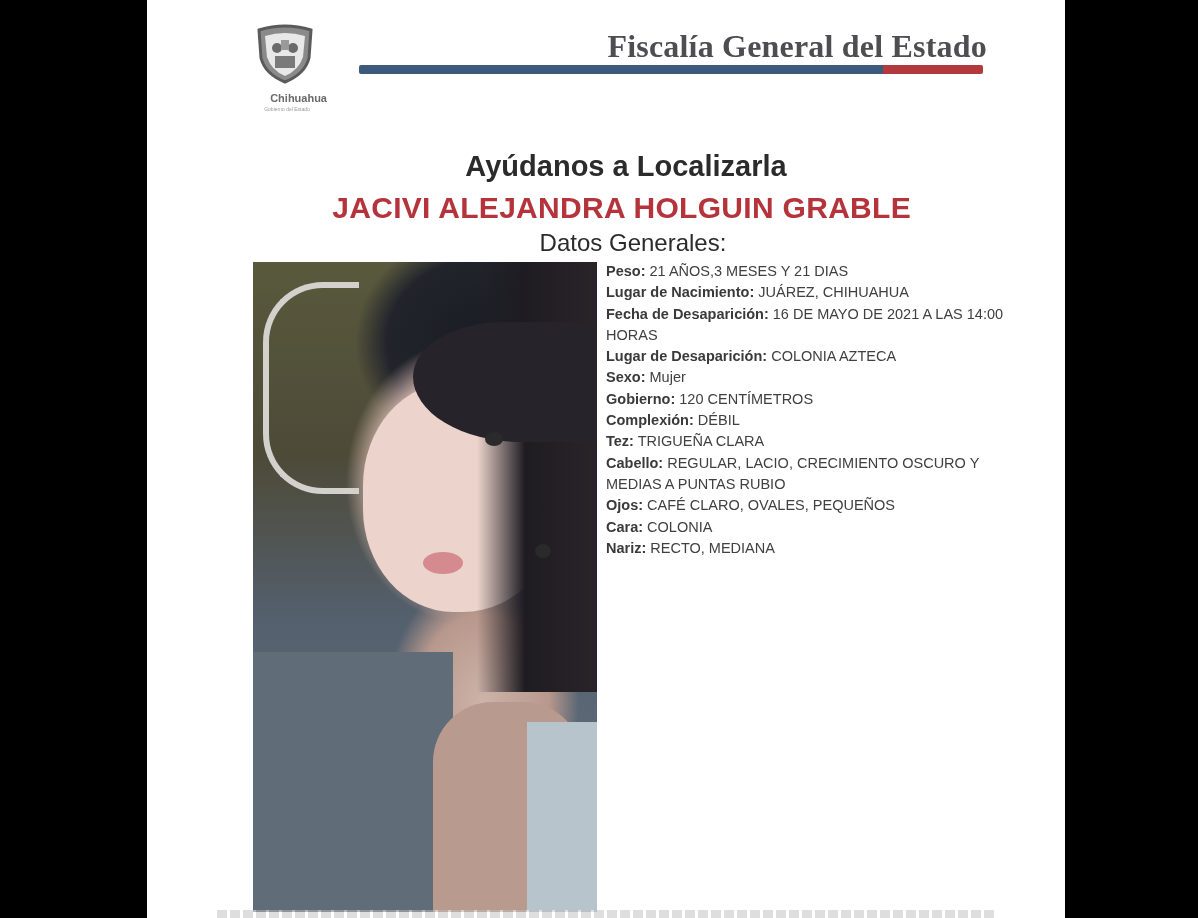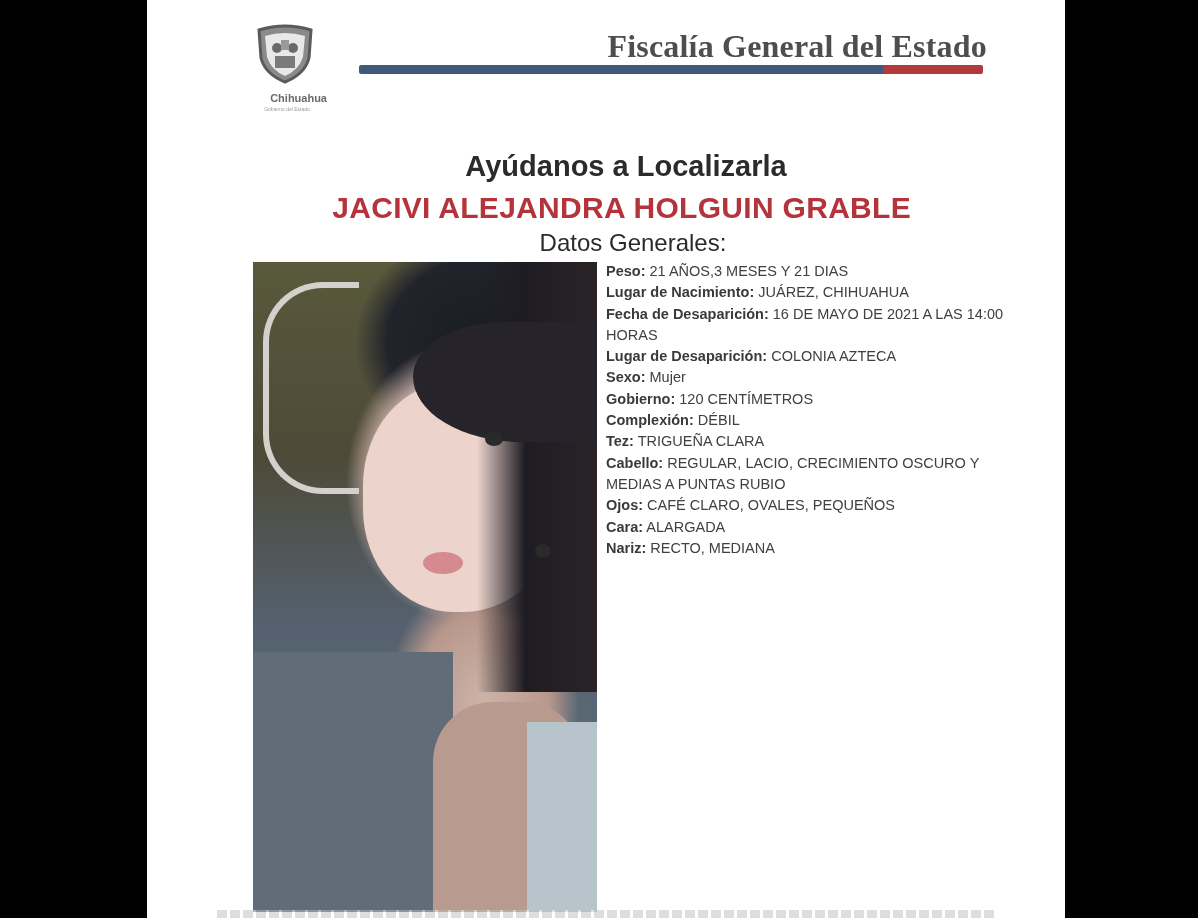--- a/index.html
+++ b/index.html
@@ -150,18 +150,18 @@
     <p class="row"><span class="lbl">Peso:</span><span class="val"> 21 AÑOS,3 MESES Y 21 DIAS</span></p>
     <p class="row"><span class="lbl">Lugar de Nacimiento:</span><span class="val"> JUÁREZ, CHIHUAHUA</span></p>
     <p class="row"><span class="lbl">Fecha de Desaparición:</span><span class="val"> 16 DE MAYO DE 2021 A LAS 14:00 HORAS</span></p>
     <p class="row"><span class="lbl">Lugar de Desaparición:</span><span class="val"> COLONIA AZTECA</span></p>
     <p class="row"><span class="lbl">Sexo:</span><span class="val"> Mujer</span></p>
     <p class="row"><span class="lbl">Gobierno:</span><span class="val"> 120 CENTÍMETROS</span></p>
     <p class="row"><span class="lbl">Complexión:</span><span class="val"> DÉBIL</span></p>
     <p class="row"><span class="lbl">Tez:</span><span class="val"> TRIGUEÑA CLARA</span></p>
     <p class="row"><span class="lbl">Cabello:</span><span class="val"> REGULAR, LACIO, CRECIMIENTO OSCURO Y MEDIAS A PUNTAS RUBIO</span></p>
     <p class="row"><span class="lbl">Ojos:</span><span class="val"> CAFÉ CLARO, OVALES, PEQUEÑOS</span></p>
-    <p class="row"><span class="lbl">Cara:</span><span class="val"> ALARGADA</span></p>
+    <p class="row"><span class="lbl">Cara:</span><span class="val"> COLONIA</span></p>
     <p class="row"><span class="lbl">Nariz:</span><span class="val"> RECTO, MEDIANA</span></p>
   </div>
 
   <div class="footer-text"></div>
 </div>
 
 </body></html>

